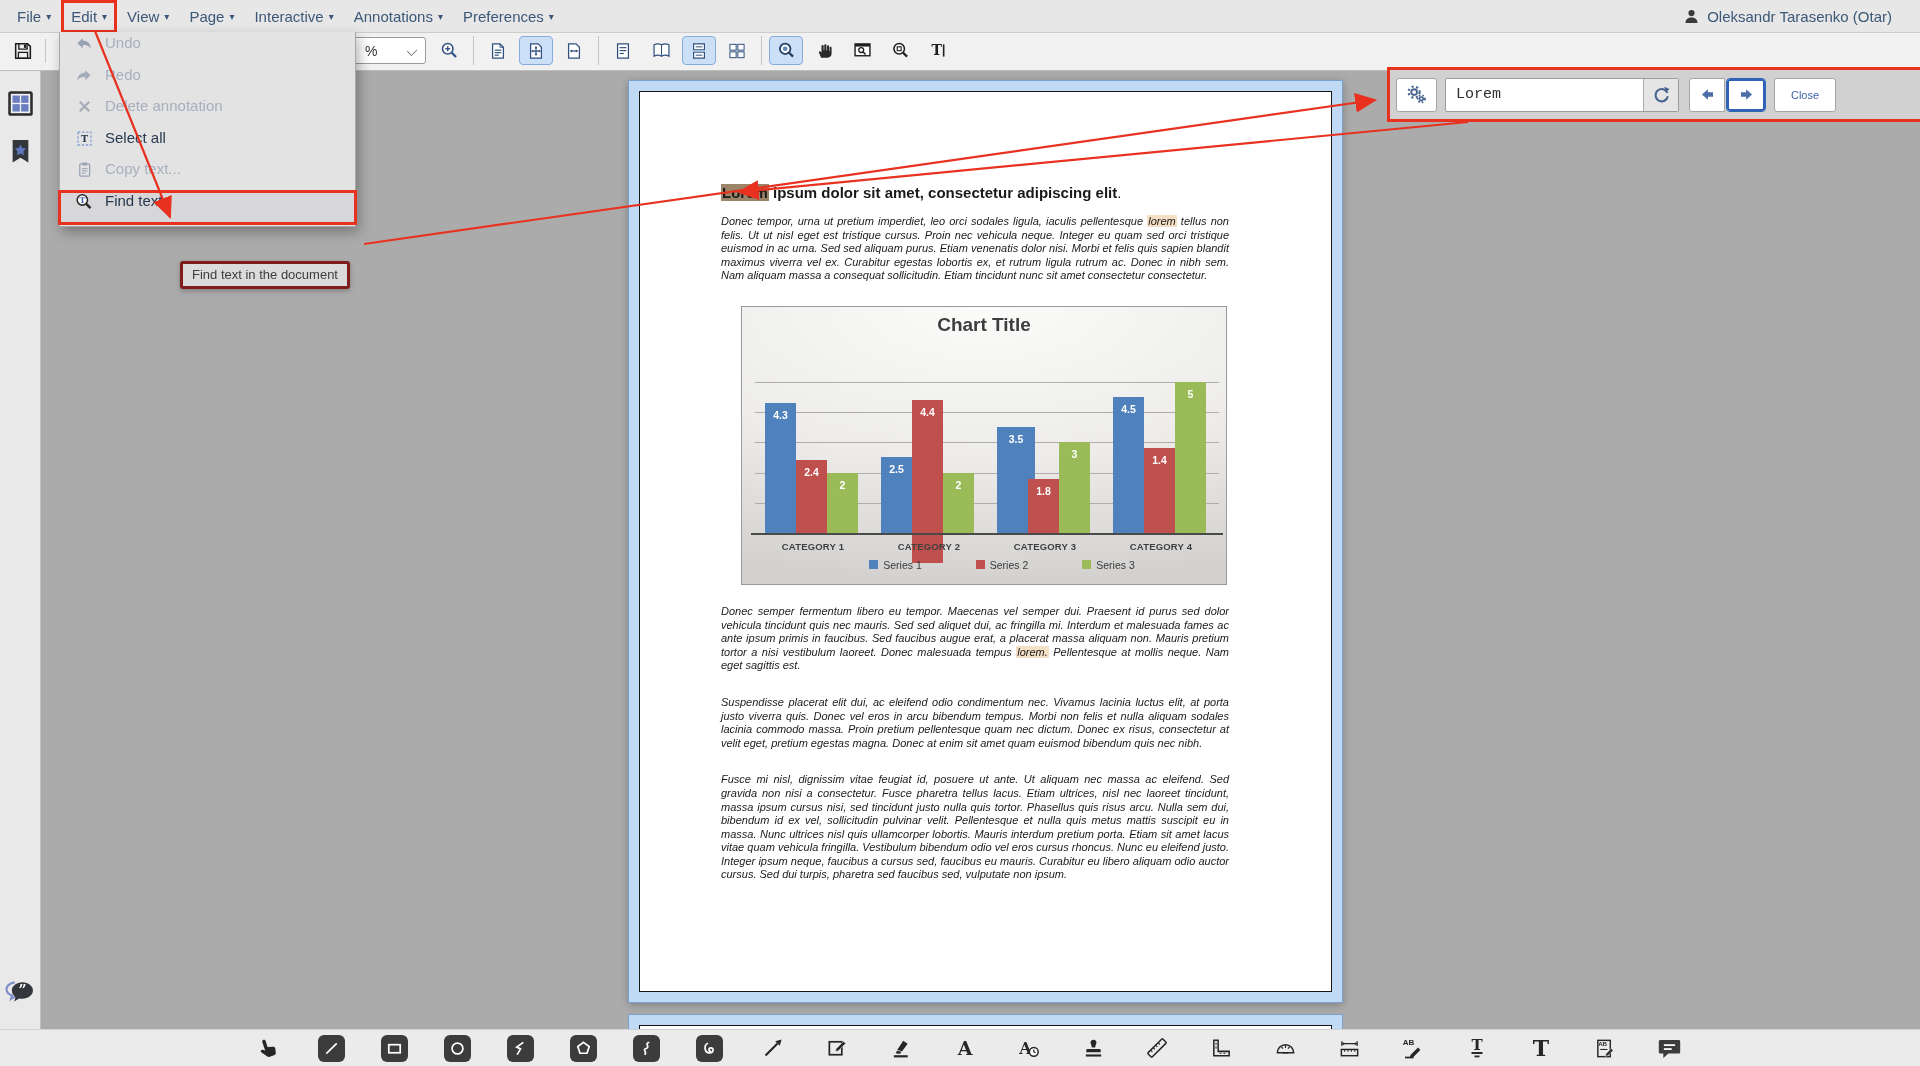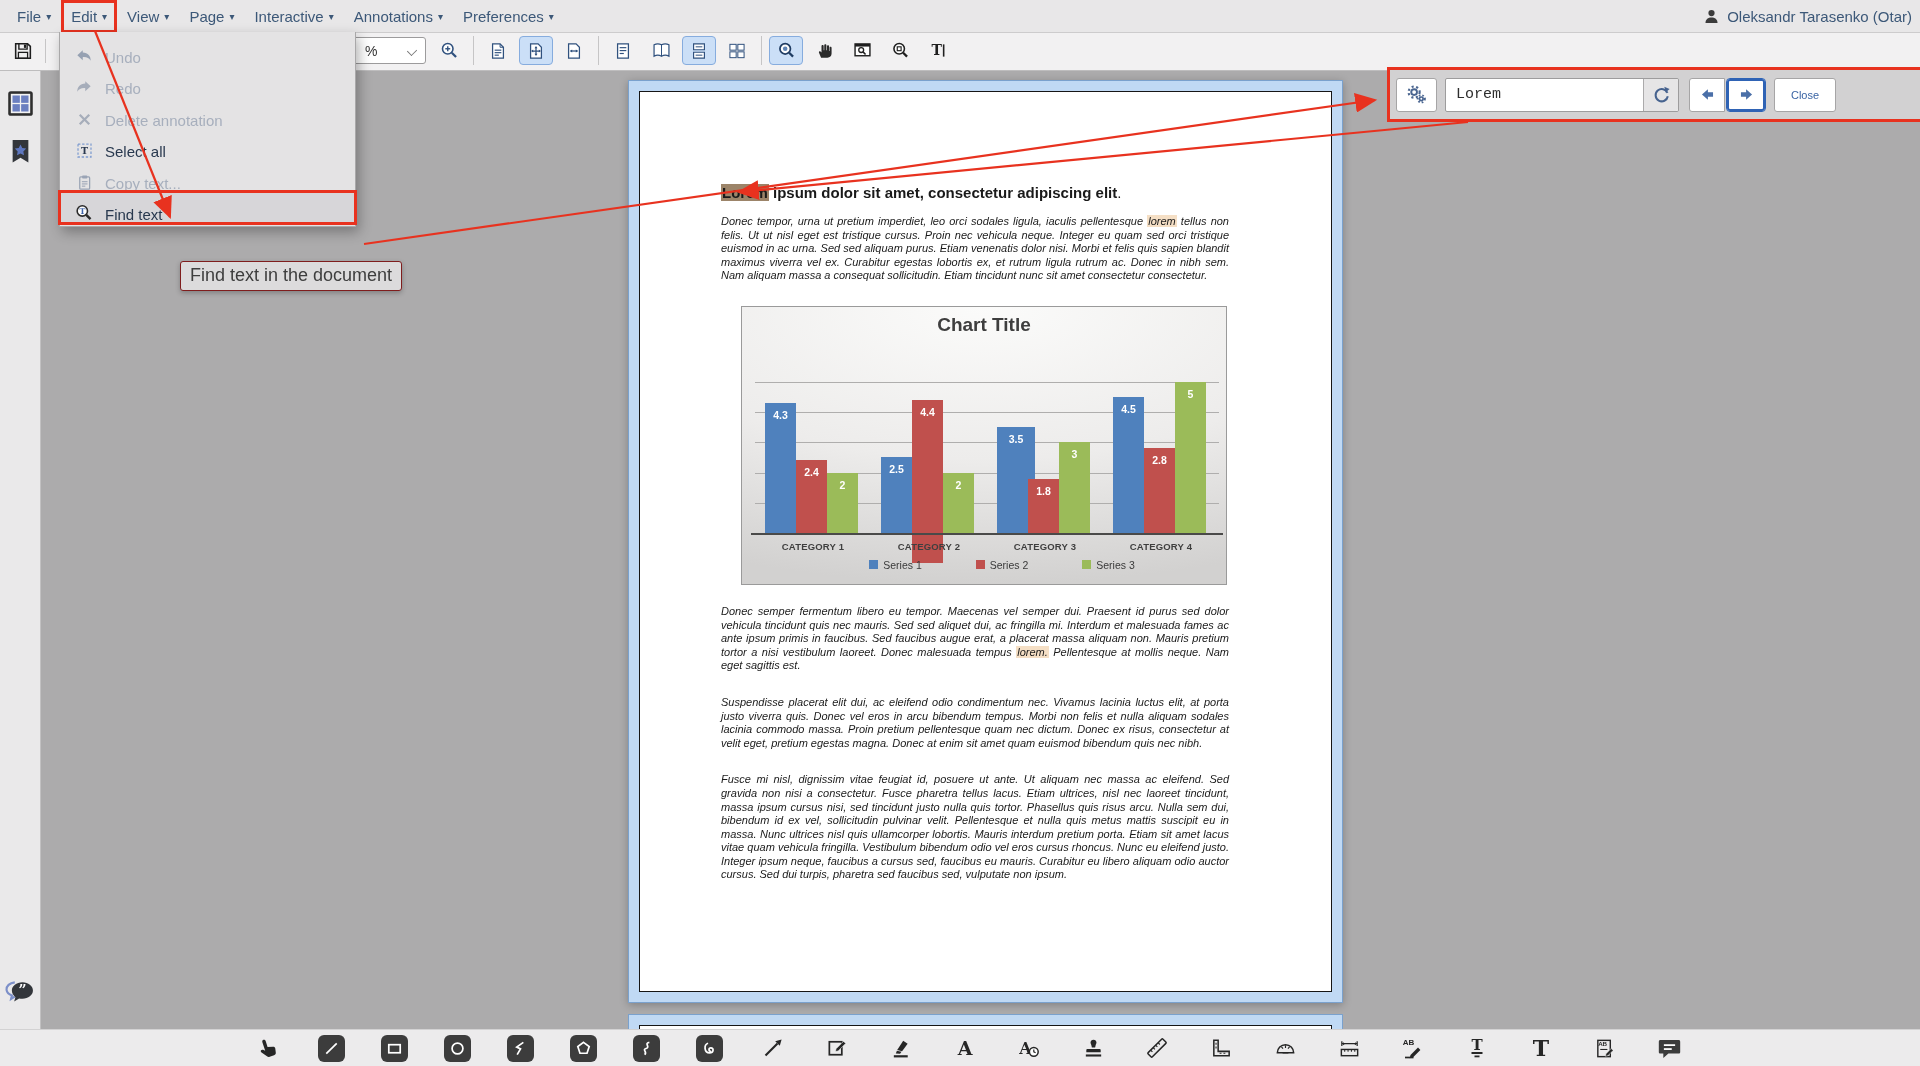--- a/index.html
+++ b/index.html
@@ -6,21 +6,21 @@
   body{width:1920px;height:1066px;position:relative;overflow:hidden;background:#ACABAC;
        font-family:"Liberation Sans",sans-serif;-webkit-font-smoothing:antialiased;}
   .ic{display:inline-flex;align-items:center;justify-content:center;}
 
   
   #menubar{position:absolute;top:0;left:0;right:0;height:32px;background:#E8E7E8;
            border-bottom:1px solid #CDCCCD;display:flex;align-items:center;padding-left:10px;z-index:35;}
   .mb-item{display:flex;align-items:center;padding:5px 7px;margin-right:6px;color:#3C5878;font-size:15px;cursor:default;}
   .mb-item .caret{font-size:10px;margin-left:5px;}
   .mb-item.boxed{outline:3px solid #E8321F;}
-  .mb-user{margin-left:auto;display:flex;align-items:center;gap:7px;padding-right:8px;color:#3C5878;font-size:15px;}
+  .mb-user{margin-left:auto;display:flex;align-items:center;gap:7px;padding-right:28px;color:#3C5878;font-size:15px;}
 
   
   #toolbar{position:absolute;top:33px;left:0;right:0;height:37px;background:#F2F1F2;border-bottom:1px solid #BEBDBE;z-index:10;}
   .tb-left{position:absolute;left:6px;top:3px;display:flex;align-items:center;height:30px;}
   .tbtn{width:34px;height:29px;display:flex;align-items:center;justify-content:center;border-radius:4px;border:1px solid transparent;background:transparent;padding:0;}
   .tbtn.selected{background:#CBDFF7;border-color:#86ACDE;}
   .tb-sep{width:1px;height:24px;background:#C6C5C6;margin:0 5px;}
   #zoom-box{position:absolute;left:338px;top:4px;width:88px;height:27px;background:#fff;border:1px solid #9C9B9C;
             border-radius:3px;display:flex;align-items:center;padding-left:26px;font-size:14px;color:#333;z-index:5;box-sizing:border-box;}
   #zoom-box .chev{position:absolute;right:9px;top:9px;width:7px;height:7px;border-left:1.6px solid #777;border-bottom:1.6px solid #777;transform:rotate(-45deg) scaleY(.8);}
@@ -70,27 +70,27 @@
   .sp-input-wrap{height:34px;display:flex;margin-right:10px;border:1px solid #9D9C9D;border-radius:2px;background:#fff;box-sizing:border-box;}
   #search-input{width:187px;border:none;outline:none;font-family:"Liberation Mono",monospace;font-size:15px;color:#2E2E2E;padding:0 0 0 10px;background:transparent;}
   #sp-refresh{width:35px;background:#E6E5E6;border:none;border-left:1px solid #ABAAAB;display:flex;align-items:center;justify-content:center;border-radius:0 2px 2px 0;}
   #sp-prev{width:36px;border-radius:3px 0 0 3px;}
   #sp-next{width:40px;border:1px solid #2F63B5;border-radius:4px;box-shadow:inset 0 0 0 2px #2F63B5, inset 0 0 0 4px #fff;margin-left:1px;}
   .sp-close{width:62px;margin-left:8px;color:#3A64A4;font-size:11px;font-family:"Liberation Sans",sans-serif;}
 
   
   #edit-menu{position:absolute;top:32px;left:63px;width:297px;background:#E4E3E4;border:1px solid #A9A8A9;border-top:none;
              box-shadow:3px 5px 12px rgba(0,0,0,.3);z-index:40;padding:2px 0 3px;box-sizing:border-box;}
-  .em-item{height:31.5px;display:flex;align-items:flex-end;padding:0 10px 0 12px;font-size:15px;color:#28384E;}
+  .em-item{height:31.5px;display:flex;align-items:flex-start;padding:0 10px 0 12px;font-size:15px;color:#28384E;}
   .em-item .ic{width:24px;margin-right:9px;}
   .em-item.disabled{color:#A7AFBD;}
   .em-item.hl{background:#D7D6D9;outline:3px solid #E8321F;outline-offset:-1px;}
 
-  #tooltip{position:absolute;left:180px;top:261px;background:#DCDBDC;border:1px solid #7f1d1d;border-radius:3px;
-           padding:3px 9px 4px;font-size:18px;color:#3E3E3E;z-index:45;box-shadow:0 2px 5px rgba(0,0,0,.25);}
+  #tooltip{position:absolute;left:180px;top:261px;background:#DCDBDC;border:3px solid #7f1d1d;border-radius:3px;
+           padding:3px 9px 4px;font-size:13px;color:#3E3E3E;z-index:45;box-shadow:0 2px 5px rgba(0,0,0,.25);}
 
   
   #bottombar{position:absolute;left:0;bottom:0;width:1920px;height:37px;background:#ECEBEC;border-top:1px solid #D3D2D3;
              display:flex;align-items:center;padding-left:254px;gap:36px;box-sizing:border-box;z-index:30;}
   .bt-tool{width:28px;height:28px;display:flex;align-items:center;justify-content:center;flex:0 0 auto;}
   .bt-tool.tile{width:27px;height:27px;background:#3C3C3C;border-radius:6px;}
 
   #overlay{position:absolute;left:0;top:0;z-index:100;pointer-events:none;}
 </style>
 </head>
@@ -369,21 +369,21 @@
               <span class="val">1.8</span>
             </div>
             <div class="bar" style="left:317px;width:31px;top:135.4px;height:90.6px;background:#9BBB59">
               <span class="val">3</span>
             </div>
             <div class="cat" style="left:245px;width:116px;top:234px">CATEGORY 3</div>
             <div class="bar" style="left:371px;width:31px;top:90.1px;height:135.9px;background:#4F81BD">
               <span class="val">4.5</span>
             </div>
             <div class="bar" style="left:402px;width:31px;top:141.44px;height:84.55999999999999px;background:#C0504D">
-              <span class="val">2.8</span>
+              <span class="val">1.4</span>
             </div>
             <div class="bar" style="left:433px;width:31px;top:75px;height:151px;background:#9BBB59">
               <span class="val">5</span>
             </div>
             <div class="cat" style="left:361px;width:116px;top:234px">CATEGORY 4</div>
             <div class="baseline" style="left:9px;width:472px;top:226px"></div>
             <div class="legend" style="top:252px">
               <span class="li"><span class="sq" style="background:#4F81BD"></span>Series 1</span>
               <span class="li"><span class="sq" style="background:#C0504D"></span>Series 2</span>
               <span class="li"><span class="sq" style="background:#9BBB59"></span>Series 3</span>

